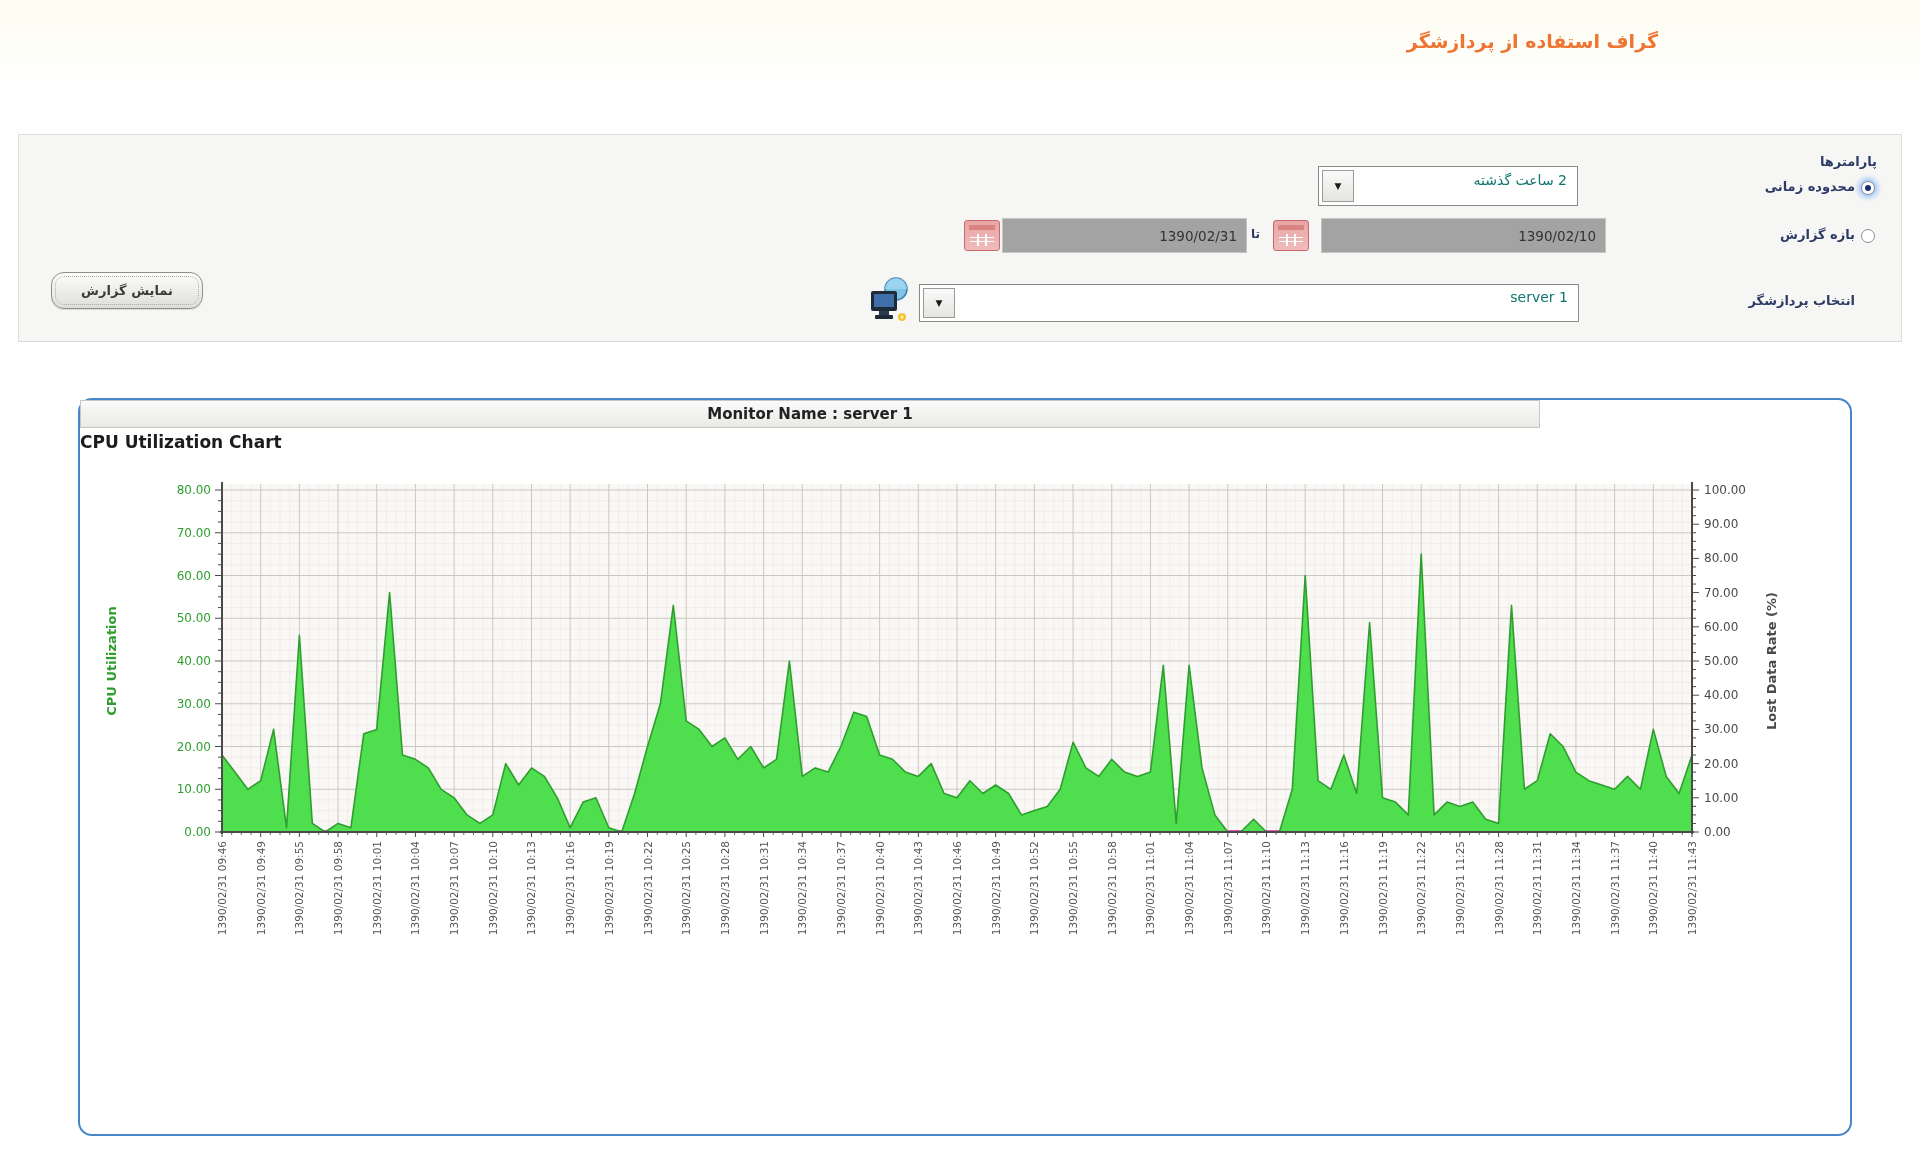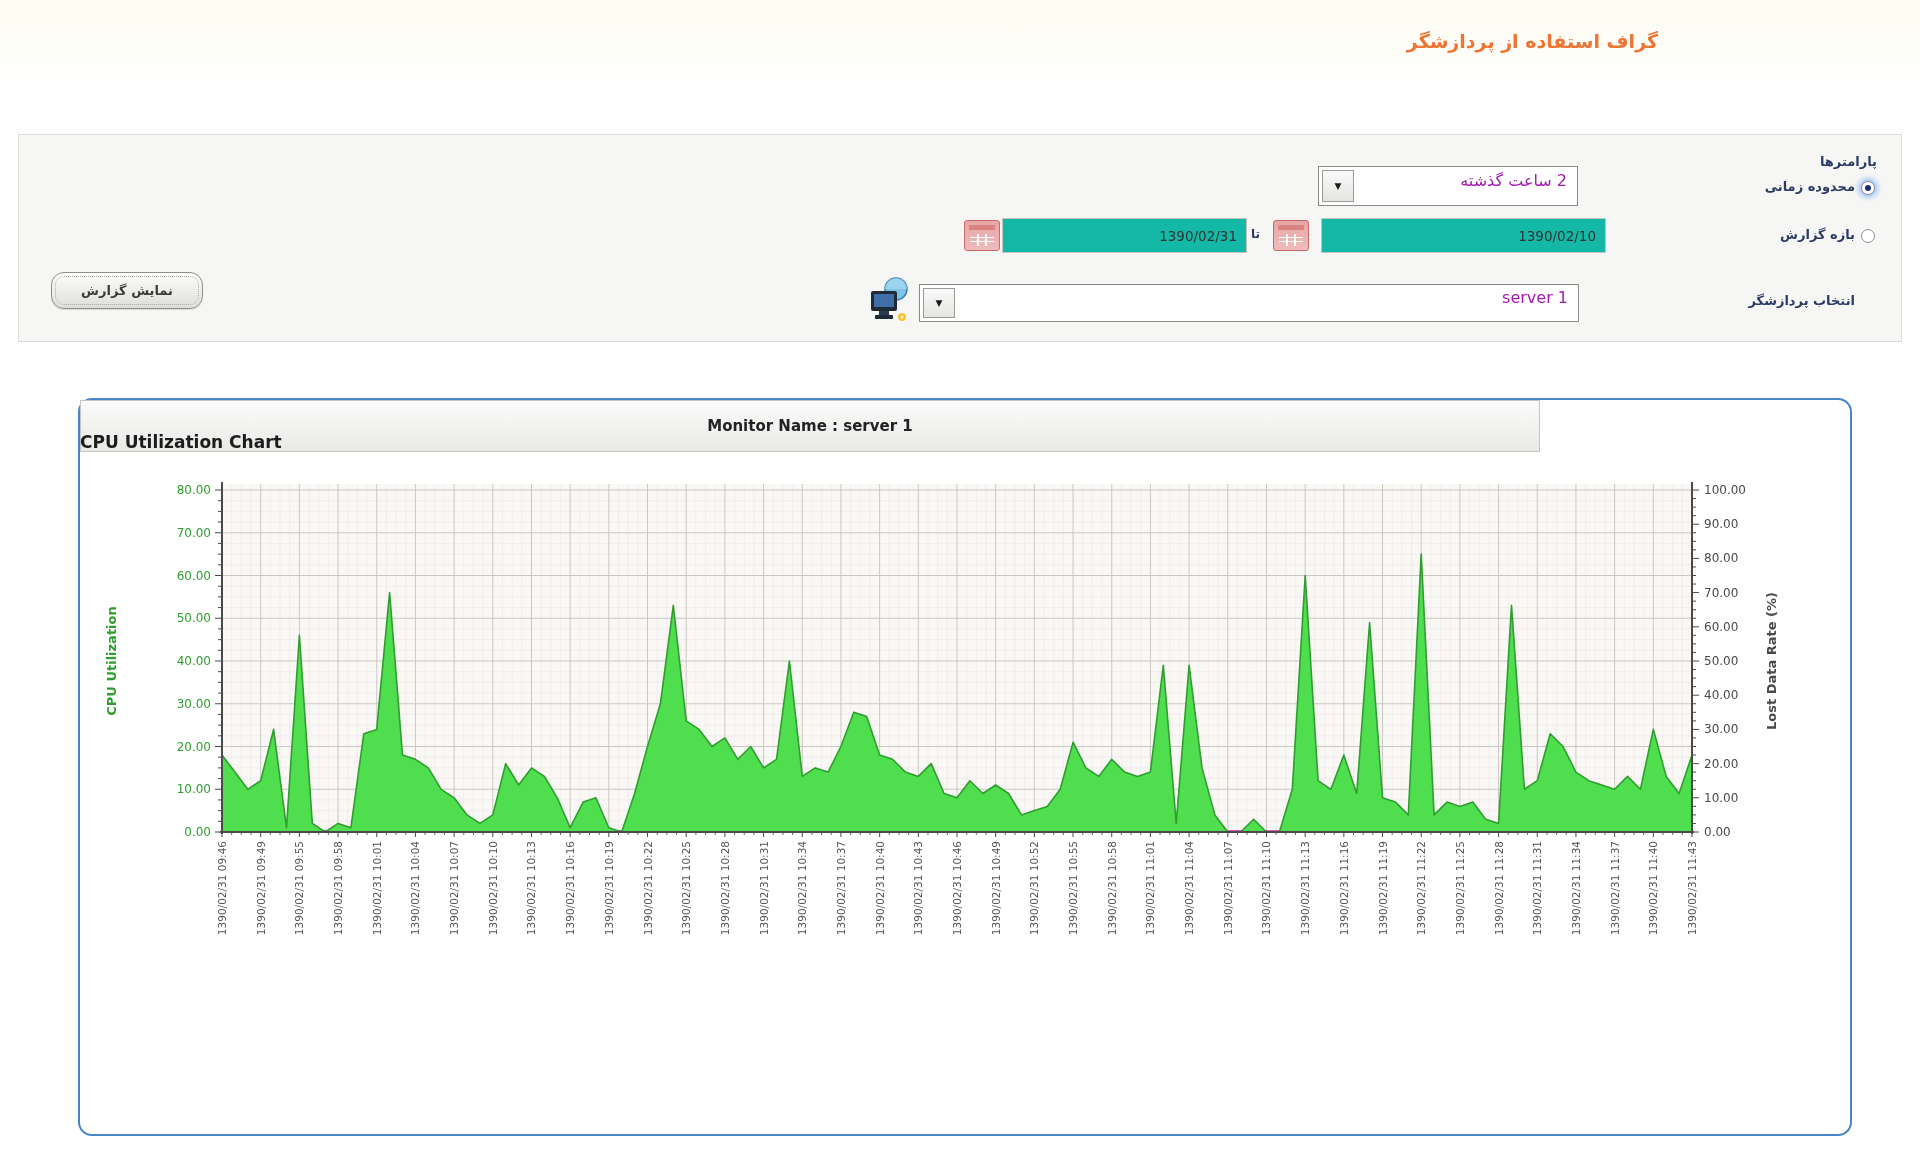--- a/index.html
+++ b/index.html
@@ -29,24 +29,24 @@
   }
   .combo{background:#fff;border:1px solid #8a8a86;box-sizing:border-box;}
   .combo-btn{
     position:absolute;left:3px;top:3px;bottom:3px;width:30px;
     background:linear-gradient(180deg,#fafafa,#e4e4e0);
     border:1px solid #9a9a96;color:#1a1a1a;font-size:9px;
     display:flex;align-items:center;justify-content:center;cursor:pointer;
   }
   .combo-val{
     position:absolute;right:10px;top:0;bottom:12px;display:flex;align-items:center;
-    font-size:16px;color:#a21caf;direction:rtl;
+    font-size:14px;color:#0f766e;direction:rtl;
   }
   .date-input{
-    position:absolute;background:#14b8a6;border:1px solid #c7c3be;box-sizing:border-box;
+    position:absolute;background:#a3a3a3;border:1px solid #c7c3be;box-sizing:border-box;
     font-family:"DejaVu Sans",sans-serif;font-size:13.5px;color:#333;
     text-align:right;padding:10px 9px;outline:none;
   }
   .cal-icon{
     position:absolute;width:36px;height:31px;box-sizing:border-box;
     background:linear-gradient(180deg,#eaa4a4,#f0bcbc);
     border:1px solid #c96a6a;border-radius:3px;
   }
   .cal-icon::before{
     content:"";position:absolute;left:4px;right:4px;top:4px;height:5px;
@@ -75,21 +75,21 @@
   #chart-card{
     left:78px;top:398px;width:1774px;height:738px;background:#ffffff;
     border:2px solid #4486c8;border-radius:14px;box-sizing:border-box;
   }
   #chart-title{
     left:0;top:32px;width:100%;
     font-size:17px;font-weight:bold;color:#1c1c1c;
   }
   #chart-svg{position:absolute;left:0;top:60px;}
   #chart-footer{
-    left:147px;top:648px;width:1460px;height:52px;box-sizing:border-box;
+    left:147px;top:648px;width:1460px;height:28px;box-sizing:border-box;
     background:linear-gradient(180deg,#fbfbfb,#e9e9e6);
     border:1px solid #c6c6c3;
     display:flex;align-items:center;justify-content:center;
     font-size:15px;font-weight:bold;color:#222;text-align:center;
   }
   svg text{font-family:"DejaVu Sans",sans-serif;}
 </style>
 </head>
 <body>
 

